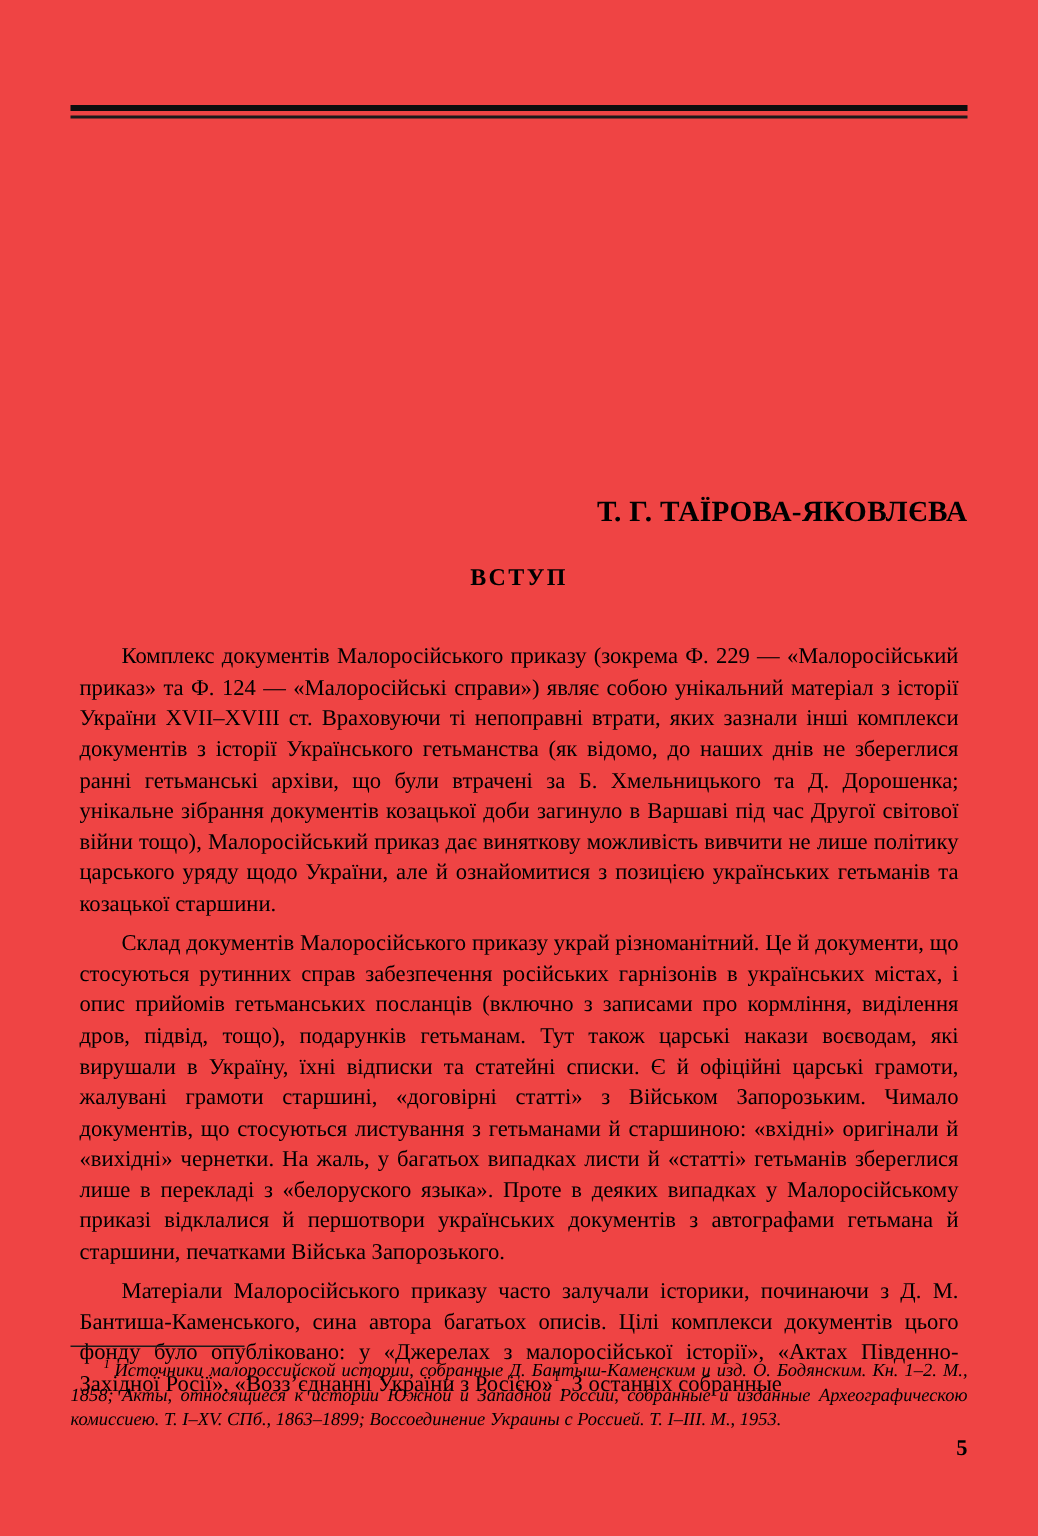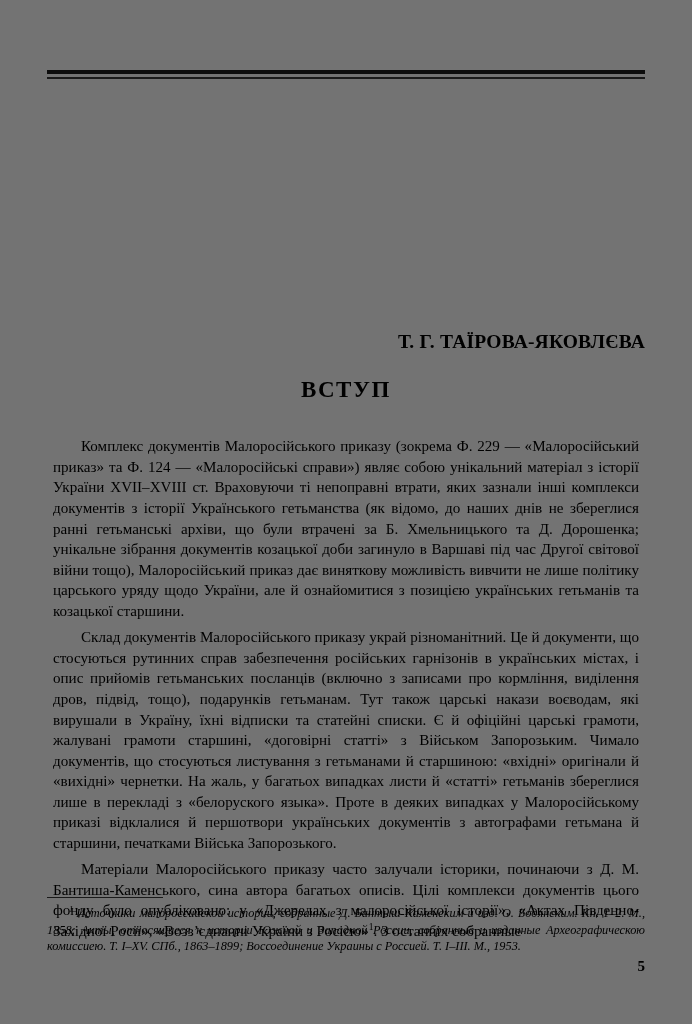--- a/index.html
+++ b/index.html
@@ -9,21 +9,21 @@
     background: #ffffff;
   }
   body {
     font-family: "Liberation Serif", "DejaVu Serif", serif;
     color: #000000;
   }
   .page {
     position: relative;
     width: 692px;
     height: 1024px;
-    background: #737373;
+    background: #ef4444;
     overflow: hidden;
     box-sizing: border-box;
   }
 
   
   .top-rule {
     position: absolute;
     left: 47px;
     top: 70px;
     width: 598px;
@@ -54,21 +54,21 @@
     font-size: 19.5px;
     font-weight: bold;
     letter-spacing: 0.2px;
     margin-top: 330px;
     line-height: 1.2;
     font-family: "Liberation Serif", "DejaVu Serif", serif;
   }
 
   .section-title {
     text-align: center;
-    font-size: 23px;
+    font-size: 16px;
     font-weight: bold;
     letter-spacing: 1.6px;
     margin-top: 24px;
     font-family: "Liberation Serif", "DejaVu Serif", serif;
   }
 
   .body-text {
     margin-top: 33px;
   }
   .body-text p {

